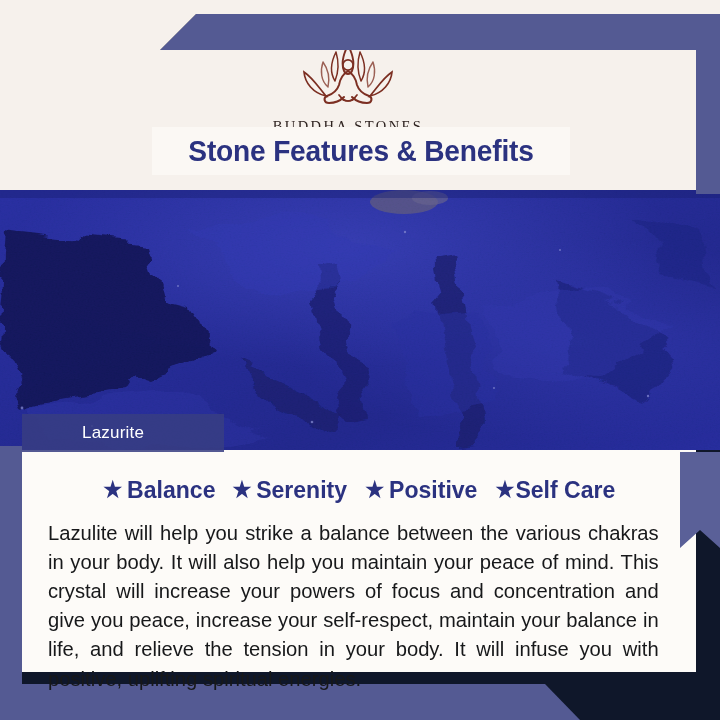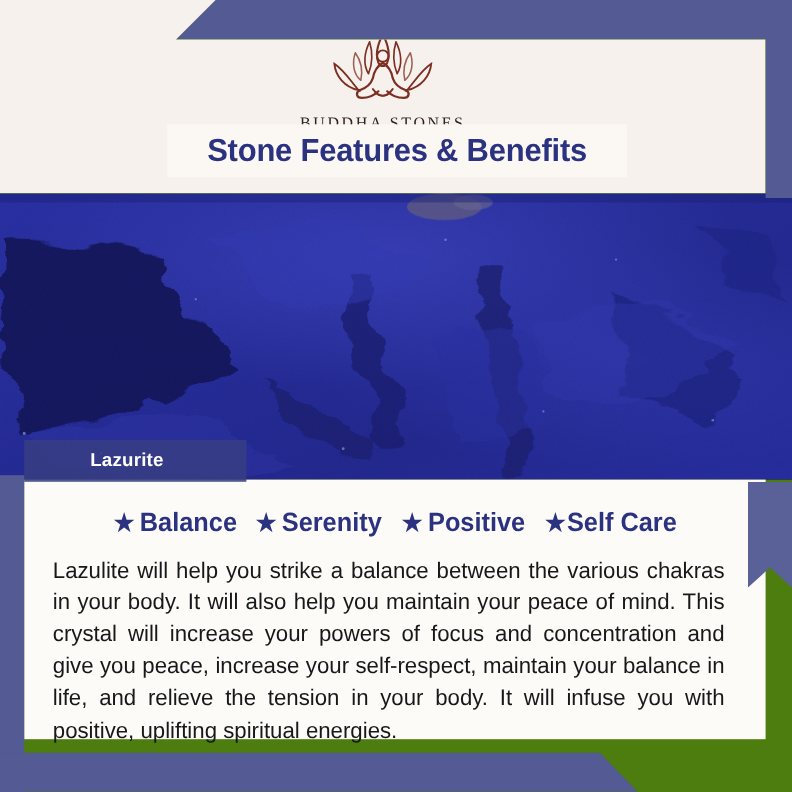--- a/index.html
+++ b/index.html
@@ -5,21 +5,21 @@
   * { margin:0; padding:0; box-sizing:border-box; }
   html,body { width:720px; height:720px; }
   body {
     font-family:"Liberation Sans", sans-serif;
     background:#f6f1ec;
     position:relative;
     overflow:hidden;
   }
 
   
-  #card { position:absolute; inset:0; background:#4d7c0f; }
+  #card { position:absolute; inset:0; background:#0f172a;margin-top:14px; }
 
   .band-top {
     position:absolute; top:0; left:0; width:720px; height:36px;
     background:#545a93;
     clip-path: polygon(196px 0, 720px 0, 720px 36px, 160px 36px);
     z-index:4;
   }
   .band-bottom {
     position:absolute; bottom:0; left:0; width:720px; height:36px;
     background:#545a93;
@@ -75,21 +75,21 @@
     overflow:hidden; z-index:2; background:#16185a;
   }
   .photo svg { display:block; width:720px; height:260px; }
 
   .stone-label {
     position:absolute; left:22px; top:400px; width:202px; height:38px;
     background:rgba(56,62,130,0.86); z-index:7;
     display:flex; align-items:center;
   }
   .stone-label span {
-    color:#fff; font-size:17px; font-weight:bold;
+    color:#fff; font-size:17px; font-weight:normal;
     letter-spacing:0.2px; margin-left:60px;
   }
 
   
   .content {
     position:absolute; left:22px; top:436px; width:674px; bottom:48px;
     background:#fdfbf8; z-index:5; padding:26px 26px 0 26px;
   }
   .benefits {
     display:flex; align-items:center; justify-content:center;

